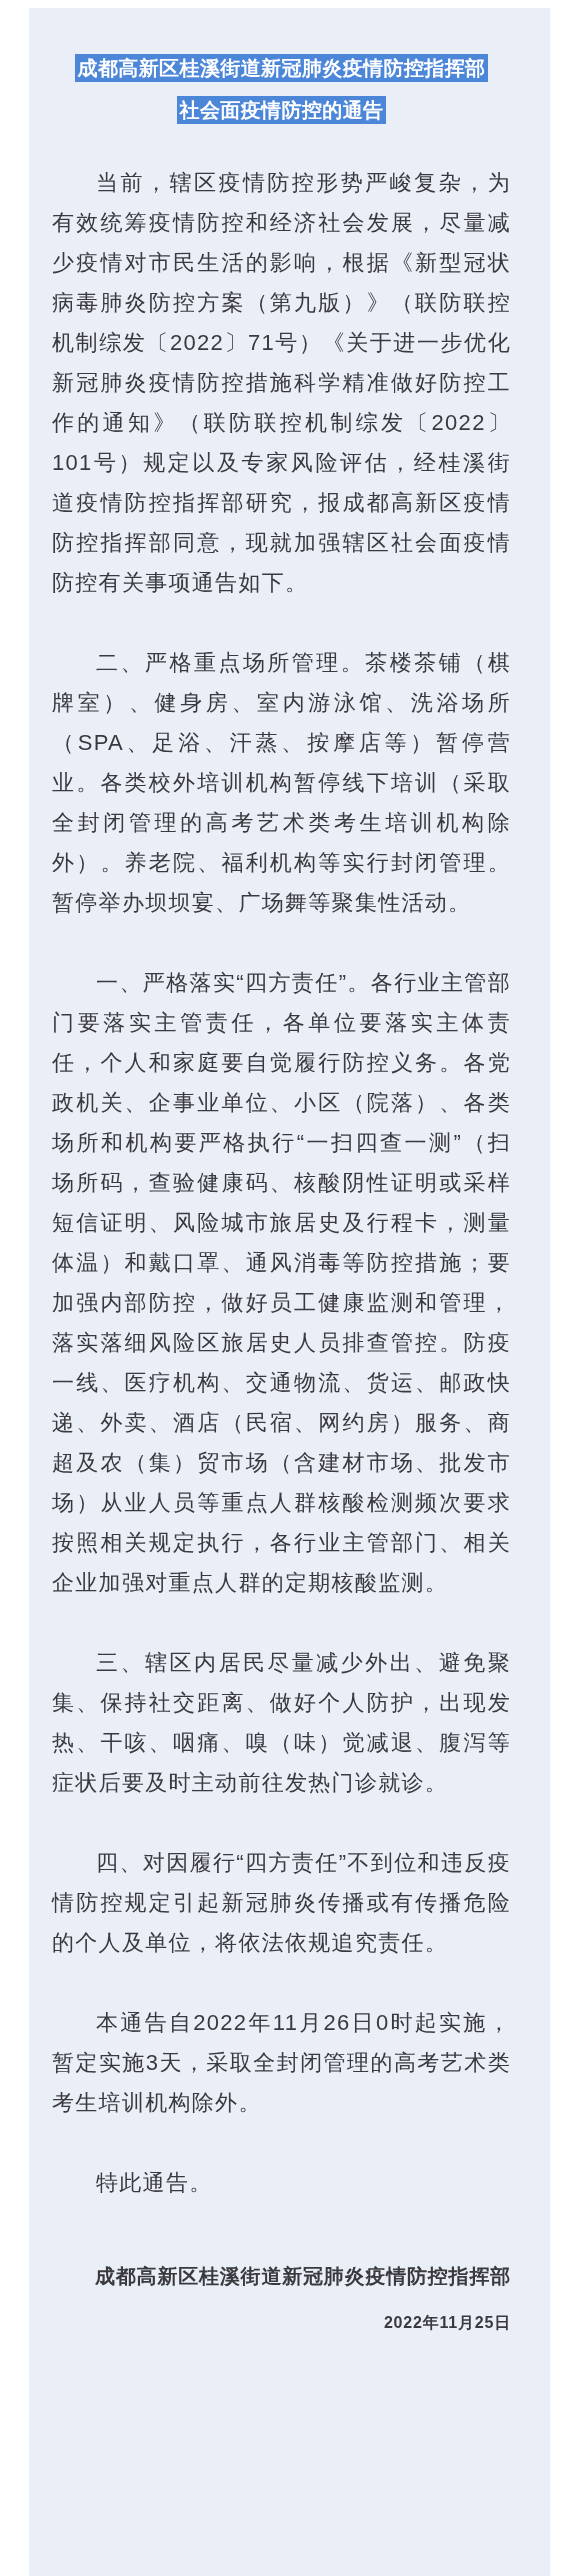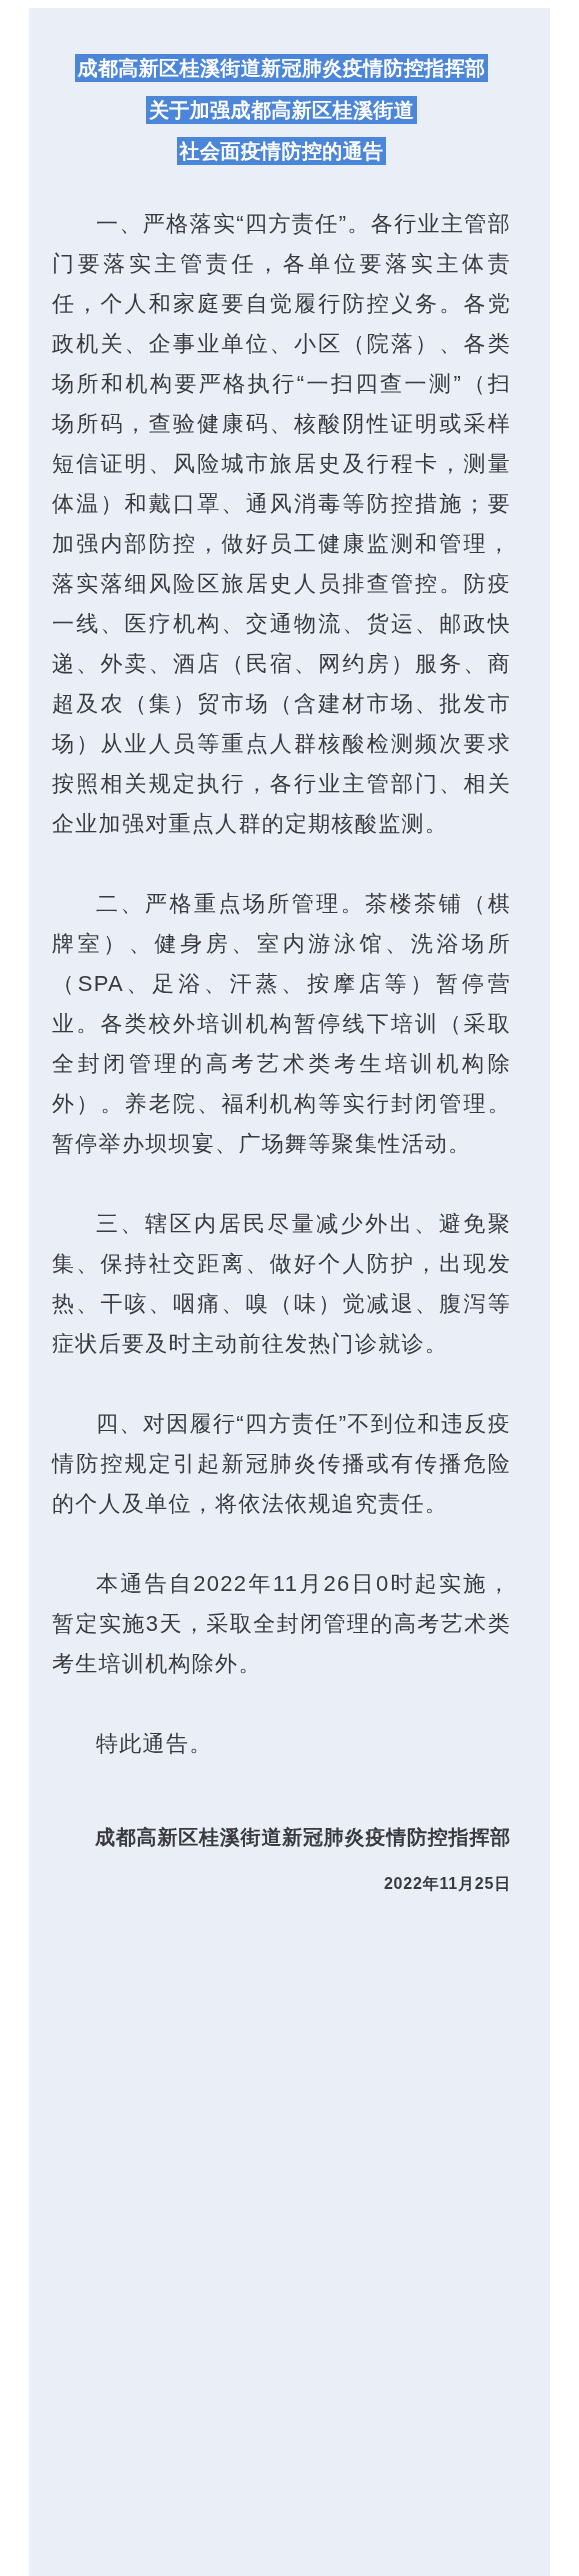--- a/index.html
+++ b/index.html
@@ -79,30 +79,28 @@
 <body>
 
 <div class="page">
   <div class="notice-panel">
 
     <div class="notice-title">
       <div class="title-line">
         <span>成都高新区桂溪街道新冠肺炎疫情防控指挥部</span>
       </div>
       <div class="title-line">
-        <span>关于加强成都高新区桂溪街道</span>
-      </div>
-      <div class="title-line">
         <span>社会面疫情防控的通告</span>
       </div>
     </div>
 
     <div class="notice-body">
+      <p>当前，辖区疫情防控形势严峻复杂，为有效统筹疫情防控和经济社会发展，尽量减少疫情对市民生活的影响，根据《新型冠状病毒肺炎防控方案（第九版）》（联防联控机制综发〔2022〕71号）《关于进一步优化新冠肺炎疫情防控措施科学精准做好防控工作的通知》（联防联控机制综发〔2022〕101号）规定以及专家风险评估，经桂溪街道疫情防控指挥部研究，报成都高新区疫情防控指挥部同意，现就加强辖区社会面疫情防控有关事项通告如下。</p>
+      <p>二、严格重点场所管理。茶楼茶铺（棋牌室）、健身房、室内游泳馆、洗浴场所（SPA、足浴、汗蒸、按摩店等）暂停营业。各类校外培训机构暂停线下培训（采取全封闭管理的高考艺术类考生培训机构除外）。养老院、福利机构等实行封闭管理。暂停举办坝坝宴、广场舞等聚集性活动。</p>
       <p>一、严格落实“四方责任”。各行业主管部门要落实主管责任，各单位要落实主体责任，个人和家庭要自觉履行防控义务。各党政机关、企事业单位、小区（院落）、各类场所和机构要严格执行“一扫四查一测”（扫场所码，查验健康码、核酸阴性证明或采样短信证明、风险城市旅居史及行程卡，测量体温）和戴口罩、通风消毒等防控措施；要加强内部防控，做好员工健康监测和管理，落实落细风险区旅居史人员排查管控。防疫一线、医疗机构、交通物流、货运、邮政快递、外卖、酒店（民宿、网约房）服务、商超及农（集）贸市场（含建材市场、批发市场）从业人员等重点人群核酸检测频次要求按照相关规定执行，各行业主管部门、相关企业加强对重点人群的定期核酸监测。</p>
-      <p>二、严格重点场所管理。茶楼茶铺（棋牌室）、健身房、室内游泳馆、洗浴场所（SPA、足浴、汗蒸、按摩店等）暂停营业。各类校外培训机构暂停线下培训（采取全封闭管理的高考艺术类考生培训机构除外）。养老院、福利机构等实行封闭管理。暂停举办坝坝宴、广场舞等聚集性活动。</p>
       <p>三、辖区内居民尽量减少外出、避免聚集、保持社交距离、做好个人防护，出现发热、干咳、咽痛、嗅（味）觉减退、腹泻等症状后要及时主动前往发热门诊就诊。</p>
       <p>四、对因履行“四方责任”不到位和违反疫情防控规定引起新冠肺炎传播或有传播危险的个人及单位，将依法依规追究责任。</p>
       <p>本通告自2022年11月26日0时起实施，暂定实施3天，采取全封闭管理的高考艺术类考生培训机构除外。</p>
       <p class="last">特此通告。</p>
     </div>
 
     <div class="signature-block">
       <div class="issuer">成都高新区桂溪街道新冠肺炎疫情防控指挥部</div>
       <div class="date">2022年11月25日</div>
     </div>

